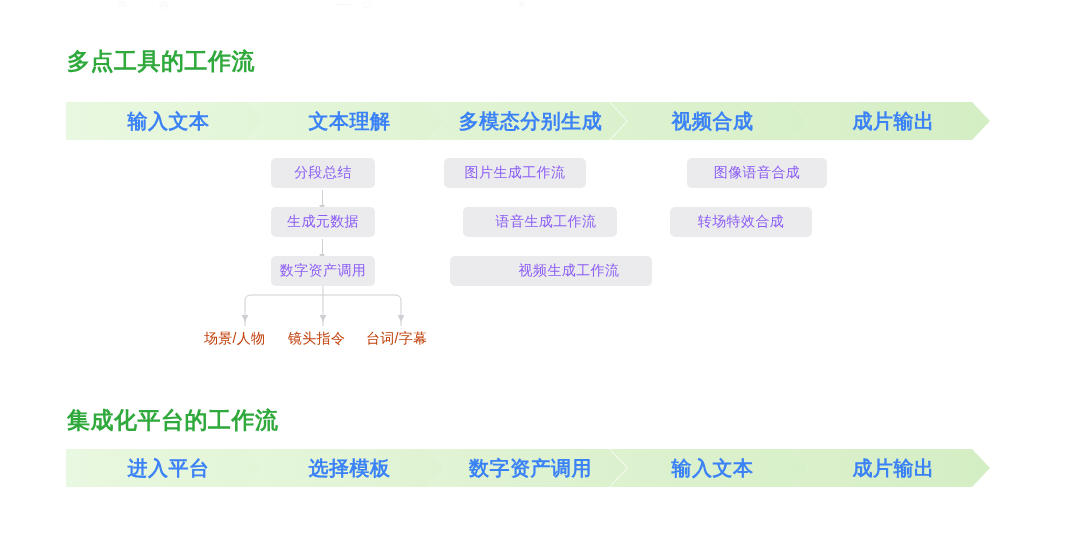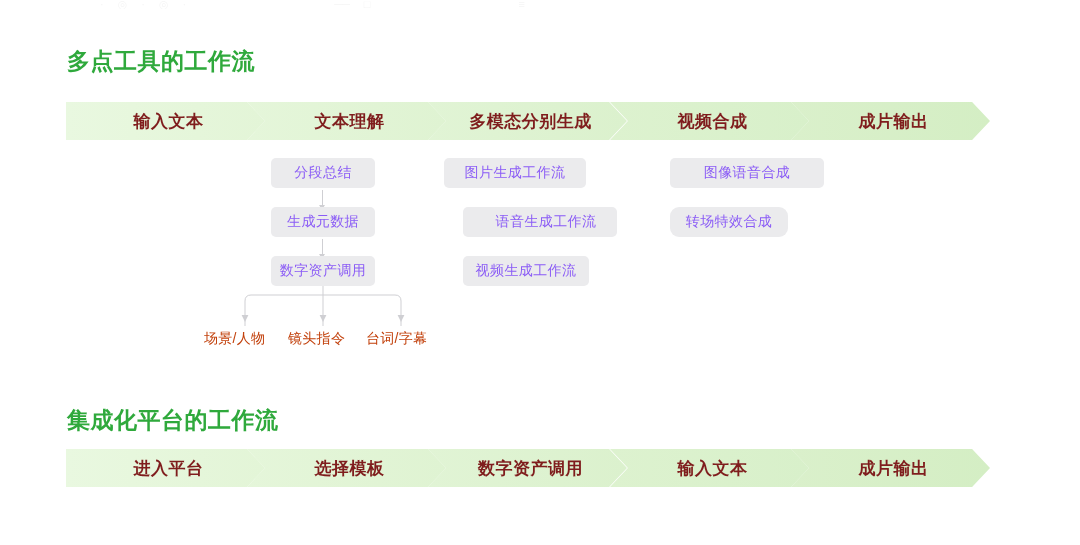--- a/index.html
+++ b/index.html
@@ -68,23 +68,23 @@
     position: absolute;
     top: 0;
     height: 38px;
     display: flex;
     align-items: center;
     justify-content: center;
   }
   .chev-label {
     position: relative;
     z-index: 3;
-    font-size: 17px;
+    font-size: 20px;
     font-weight: bold;
-    color: #7f1d1d;
+    color: #3b82f6;
     white-space: nowrap;
     letter-spacing: 0.5px;
     padding-left: 6px;
   }
 
   .chev svg {
     position: absolute;
     left: 0; top: 0;
     width: 100%;
     height: 100%;
@@ -254,24 +254,24 @@
       <polygon points="168,36 164.6,29 171.4,29" fill="#cfcfd3"></polygon>
     </svg>
   </div>
 
   <div class="leaf-label" style="left:204px; top:330px;">场景/人物</div>
   <div class="leaf-label" style="left:288px; top:330px;">镜头指令</div>
   <div class="leaf-label" style="left:366px; top:330px;">台词/字幕</div>
 
   <div class="gbox" style="left:444px; top:158px; width:142px;">图片生成工作流</div>
   <div class="gbox" style="left:463px; top:207px; width:142px;padding-left:12px;">语音生成工作流</div>
-  <div class="gbox" style="left:463px; top:256px; width:126px;">视频生成工作流</div>
-
-  <div class="gbox" style="left:670px; top:158px; width:154px;">图像语音合成</div>
-  <div class="gbox" style="left:670px; top:207px; width:118px;border-radius:9px;">转场特效合成</div>
+  <div class="gbox" style="left:450px; top:256px; width:166px;padding-left:36px;">视频生成工作流</div>
+
+  <div class="gbox" style="left:687px; top:158px; width:140px;">图像语音合成</div>
+  <div class="gbox" style="left:670px; top:207px; width:142px;">转场特效合成</div>
 
   <div class="section-title" id="title-2">集成化平台的工作流</div>
 
   <div class="chevron-bar" id="chevron-bar-2">
 
     <div class="chev" id="c2-0" style="left: 0px; width: 199px; z-index: 5;">
       <svg viewBox="0 0 200 38" preserveAspectRatio="none">
         <defs>
           <linearGradient id="g20" x1="0" y1="0" x2="1" y2="0">
             <stop offset="0%" stop-color="#e9f8e0"></stop>

